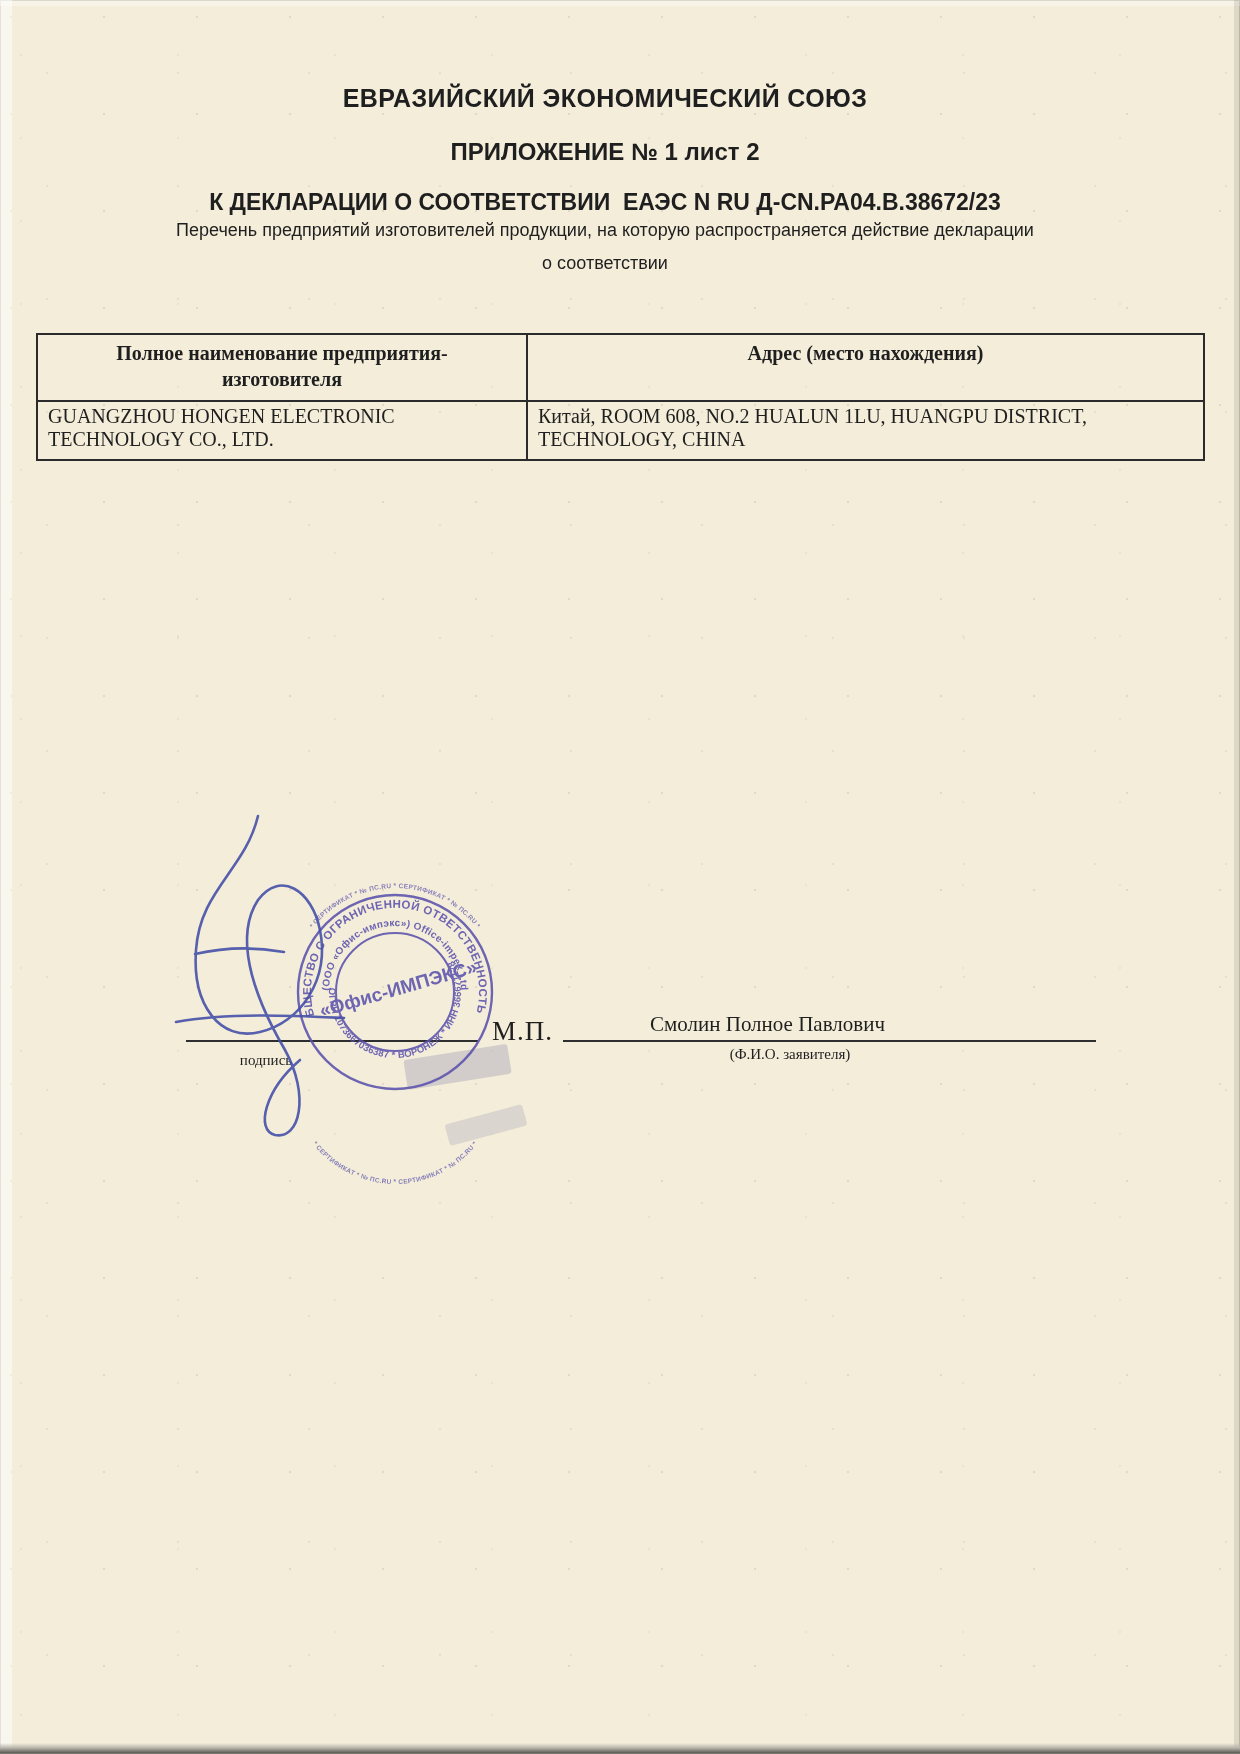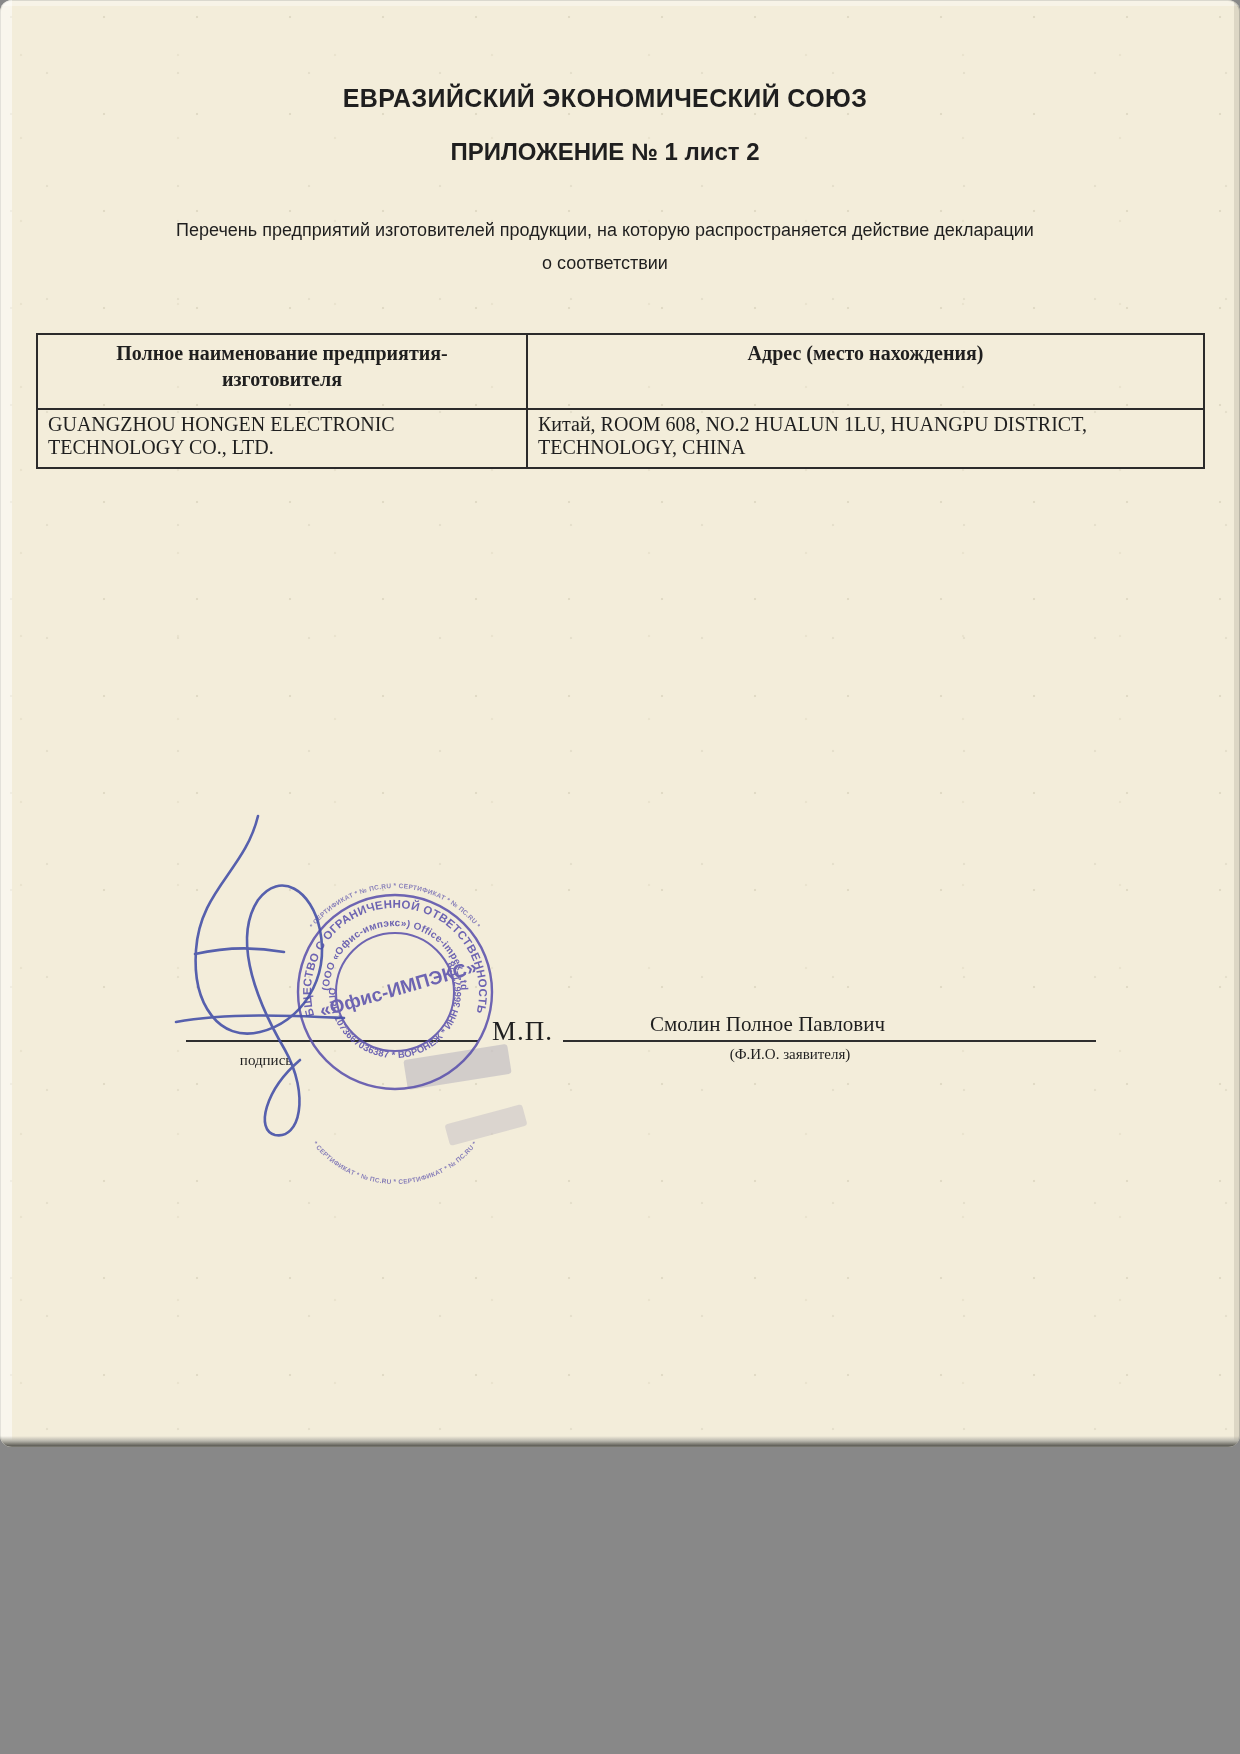--- a/index.html
+++ b/index.html
@@ -1,31 +1,30 @@
 <!DOCTYPE html>
 <html><head>
 <meta charset="utf-8">
 <style>
   html,body{margin:0;padding:0;background:#888;}
   .page{
     position:relative;
-    width:1240px;height:1447px;
+    width:1240px;height:1754px;
     margin:0 auto;
     background-color:#f3edda;
     background-image:
       radial-gradient(circle at 11px 17px, rgba(110,100,70,.14) 1px, transparent 1.6px),
       radial-gradient(circle at 47px 73px, rgba(110,100,70,.10) 1px, transparent 1.6px),
       radial-gradient(circle at 83px 31px, rgba(70,70,55,.08) 1px, transparent 1.6px),
       radial-gradient(circle at 21px 55px, rgba(140,125,90,.09) 1px, transparent 1.6px);
     background-size: 93px 97px, 131px 113px, 71px 127px, 157px 83px;
     box-shadow: inset 0 0 0 1px #c6c3b4;
     overflow:hidden;
     font-family:"Liberation Serif", serif;
     color:#1f1f1f;
-    border-radius:12px;
   }
   .edge-left{position:absolute;left:0;top:0;width:12px;height:100%;background:rgba(255,255,255,.5);}
   .edge-top{position:absolute;left:0;top:0;width:100%;height:6px;background:rgba(255,255,255,.35);}
   .edge-right{position:absolute;right:0;top:0;width:6px;height:100%;background:rgba(120,118,105,.18);}
   .edge-bottom{position:absolute;left:0;bottom:0;width:100%;height:11px;
     background:linear-gradient(to bottom, rgba(0,0,0,0), #b7b5ab 45%, #5e5d56 90%, #8a897f);}
   .sans{font-family:"Liberation Sans", sans-serif;}
   .headings{position:absolute;left:35px;width:1140px;text-align:center;}
   .t1{top:84px;font-size:25px;font-weight:bold;letter-spacing:.4px;}
   .t2{top:138px;font-size:24px;font-weight:bold;}
@@ -34,38 +33,39 @@
   .t5{top:253px;font-size:18px;}
   table.manuf{
     position:absolute;left:36px;top:333px;width:1169px;
     border-collapse:collapse;table-layout:fixed;
   }
   table.manuf th, table.manuf td{
     border:2px solid #2b2b2b;
     font-size:20px;
     vertical-align:top;
   }
-  table.manuf th{font-weight:bold;text-align:center;padding:5px 8px 16px;line-height:26px;}
+  table.manuf th{font-weight:bold;text-align:center;padding:5px 8px 8px;line-height:26px;}
   table.manuf td{padding:3px 10px 8px;line-height:23px;margin-left:15px;}
   .col1{width:472px;}
   .sigline{position:absolute;border-top:2px solid #2e2e2e;height:0;}
   .sig-caption{position:absolute;font-size:15px;text-align:center;}
   .mp{position:absolute;left:492px;top:1016px;font-size:27px;letter-spacing:1px;}
   .applicant{position:absolute;left:570px;top:1012px;width:395px;text-align:center;font-size:21px;}
   .applicant-cap{position:absolute;left:600px;top:1046px;width:380px;text-align:center;font-size:15px;}
   .stampwrap{position:absolute;left:150px;top:780px;width:420px;height:420px;}
   .stamp-ring{font-family:"Liberation Sans", sans-serif;font-weight:bold;}
 </style>
 </head>
 <body>
 
 <div class="page">
 
   <div class="headings sans t1">ЕВРАЗИЙСКИЙ ЭКОНОМИЧЕСКИЙ СОЮЗ</div>
   <div class="headings sans t2">ПРИЛОЖЕНИЕ № 1 лист 2</div>
+  <div class="headings sans t3">К ДЕКЛАРАЦИИ О СООТВЕТСТВИИ  ЕАЭС N RU Д-CN.РА04.В.38672/23</div>
   <div class="headings sans t4">Перечень предприятий изготовителей продукции, на которую распространяется действие декларации</div>
   <div class="headings sans t5">о соответствии</div>
 
   <table class="manuf">
     <tbody>
         <tr>
       <th class="col1">
         <div>Полное наименование предприятия-</div>
         <div>изготовителя</div>
       </th>

